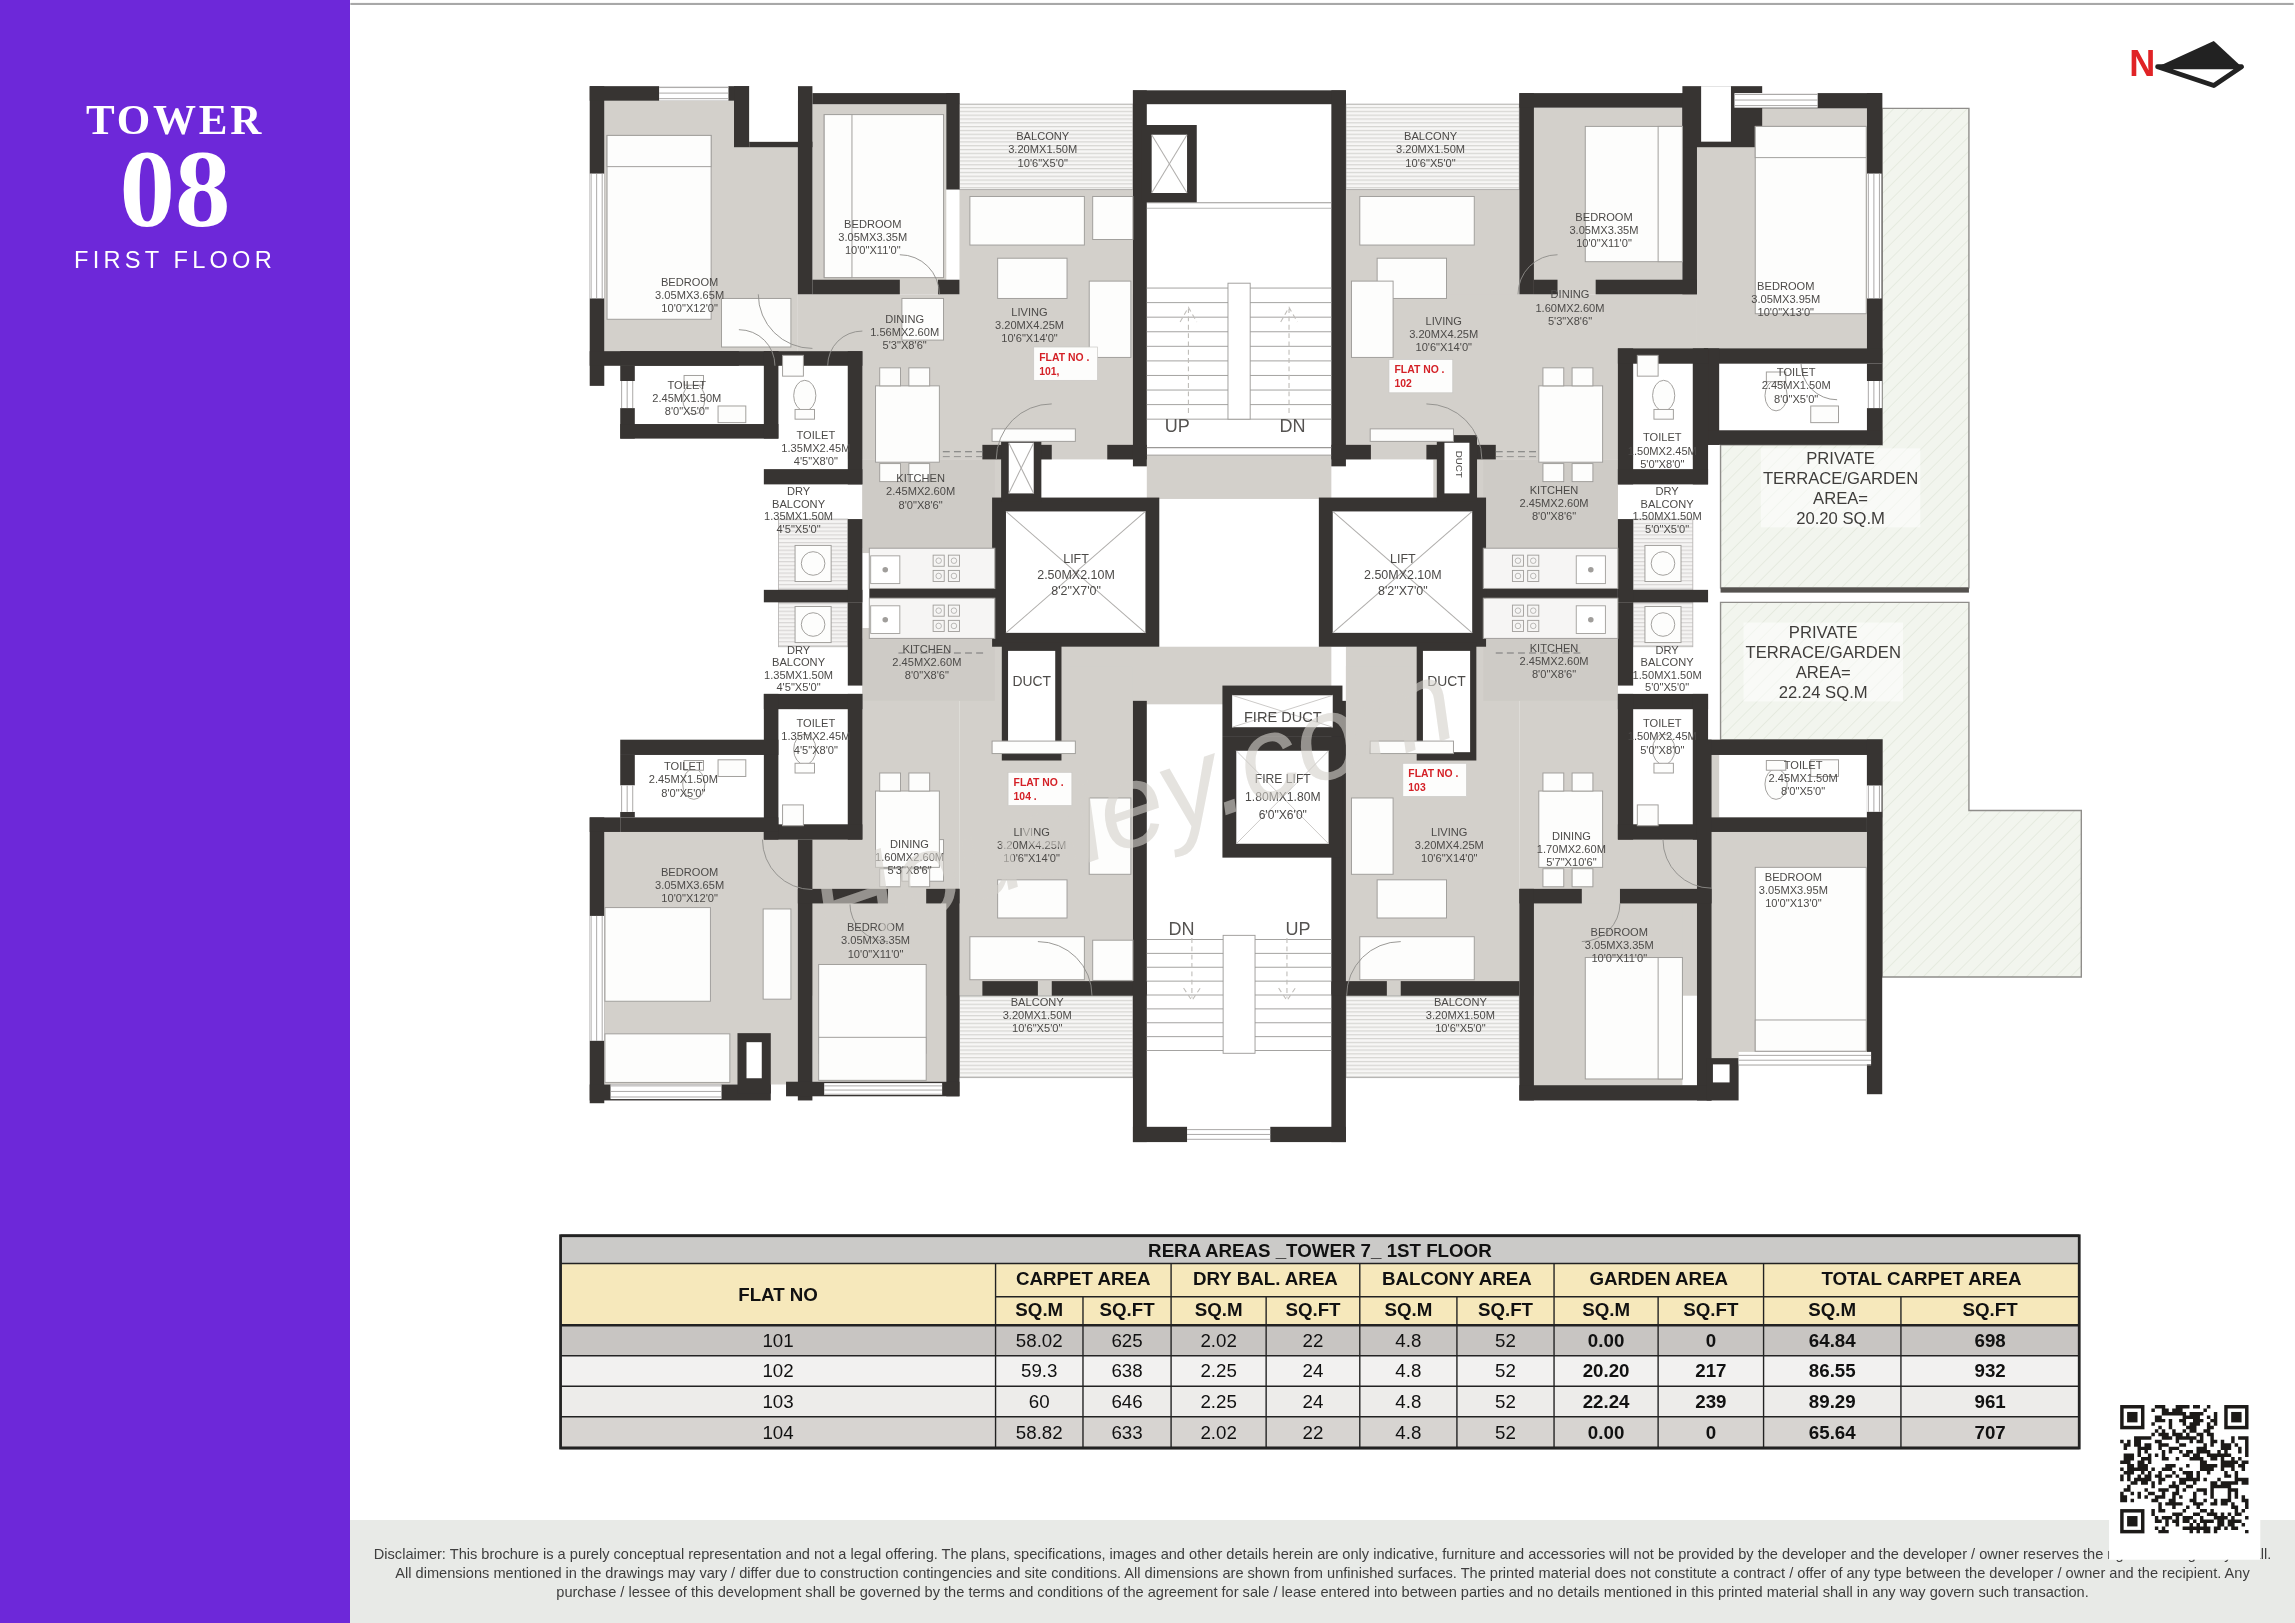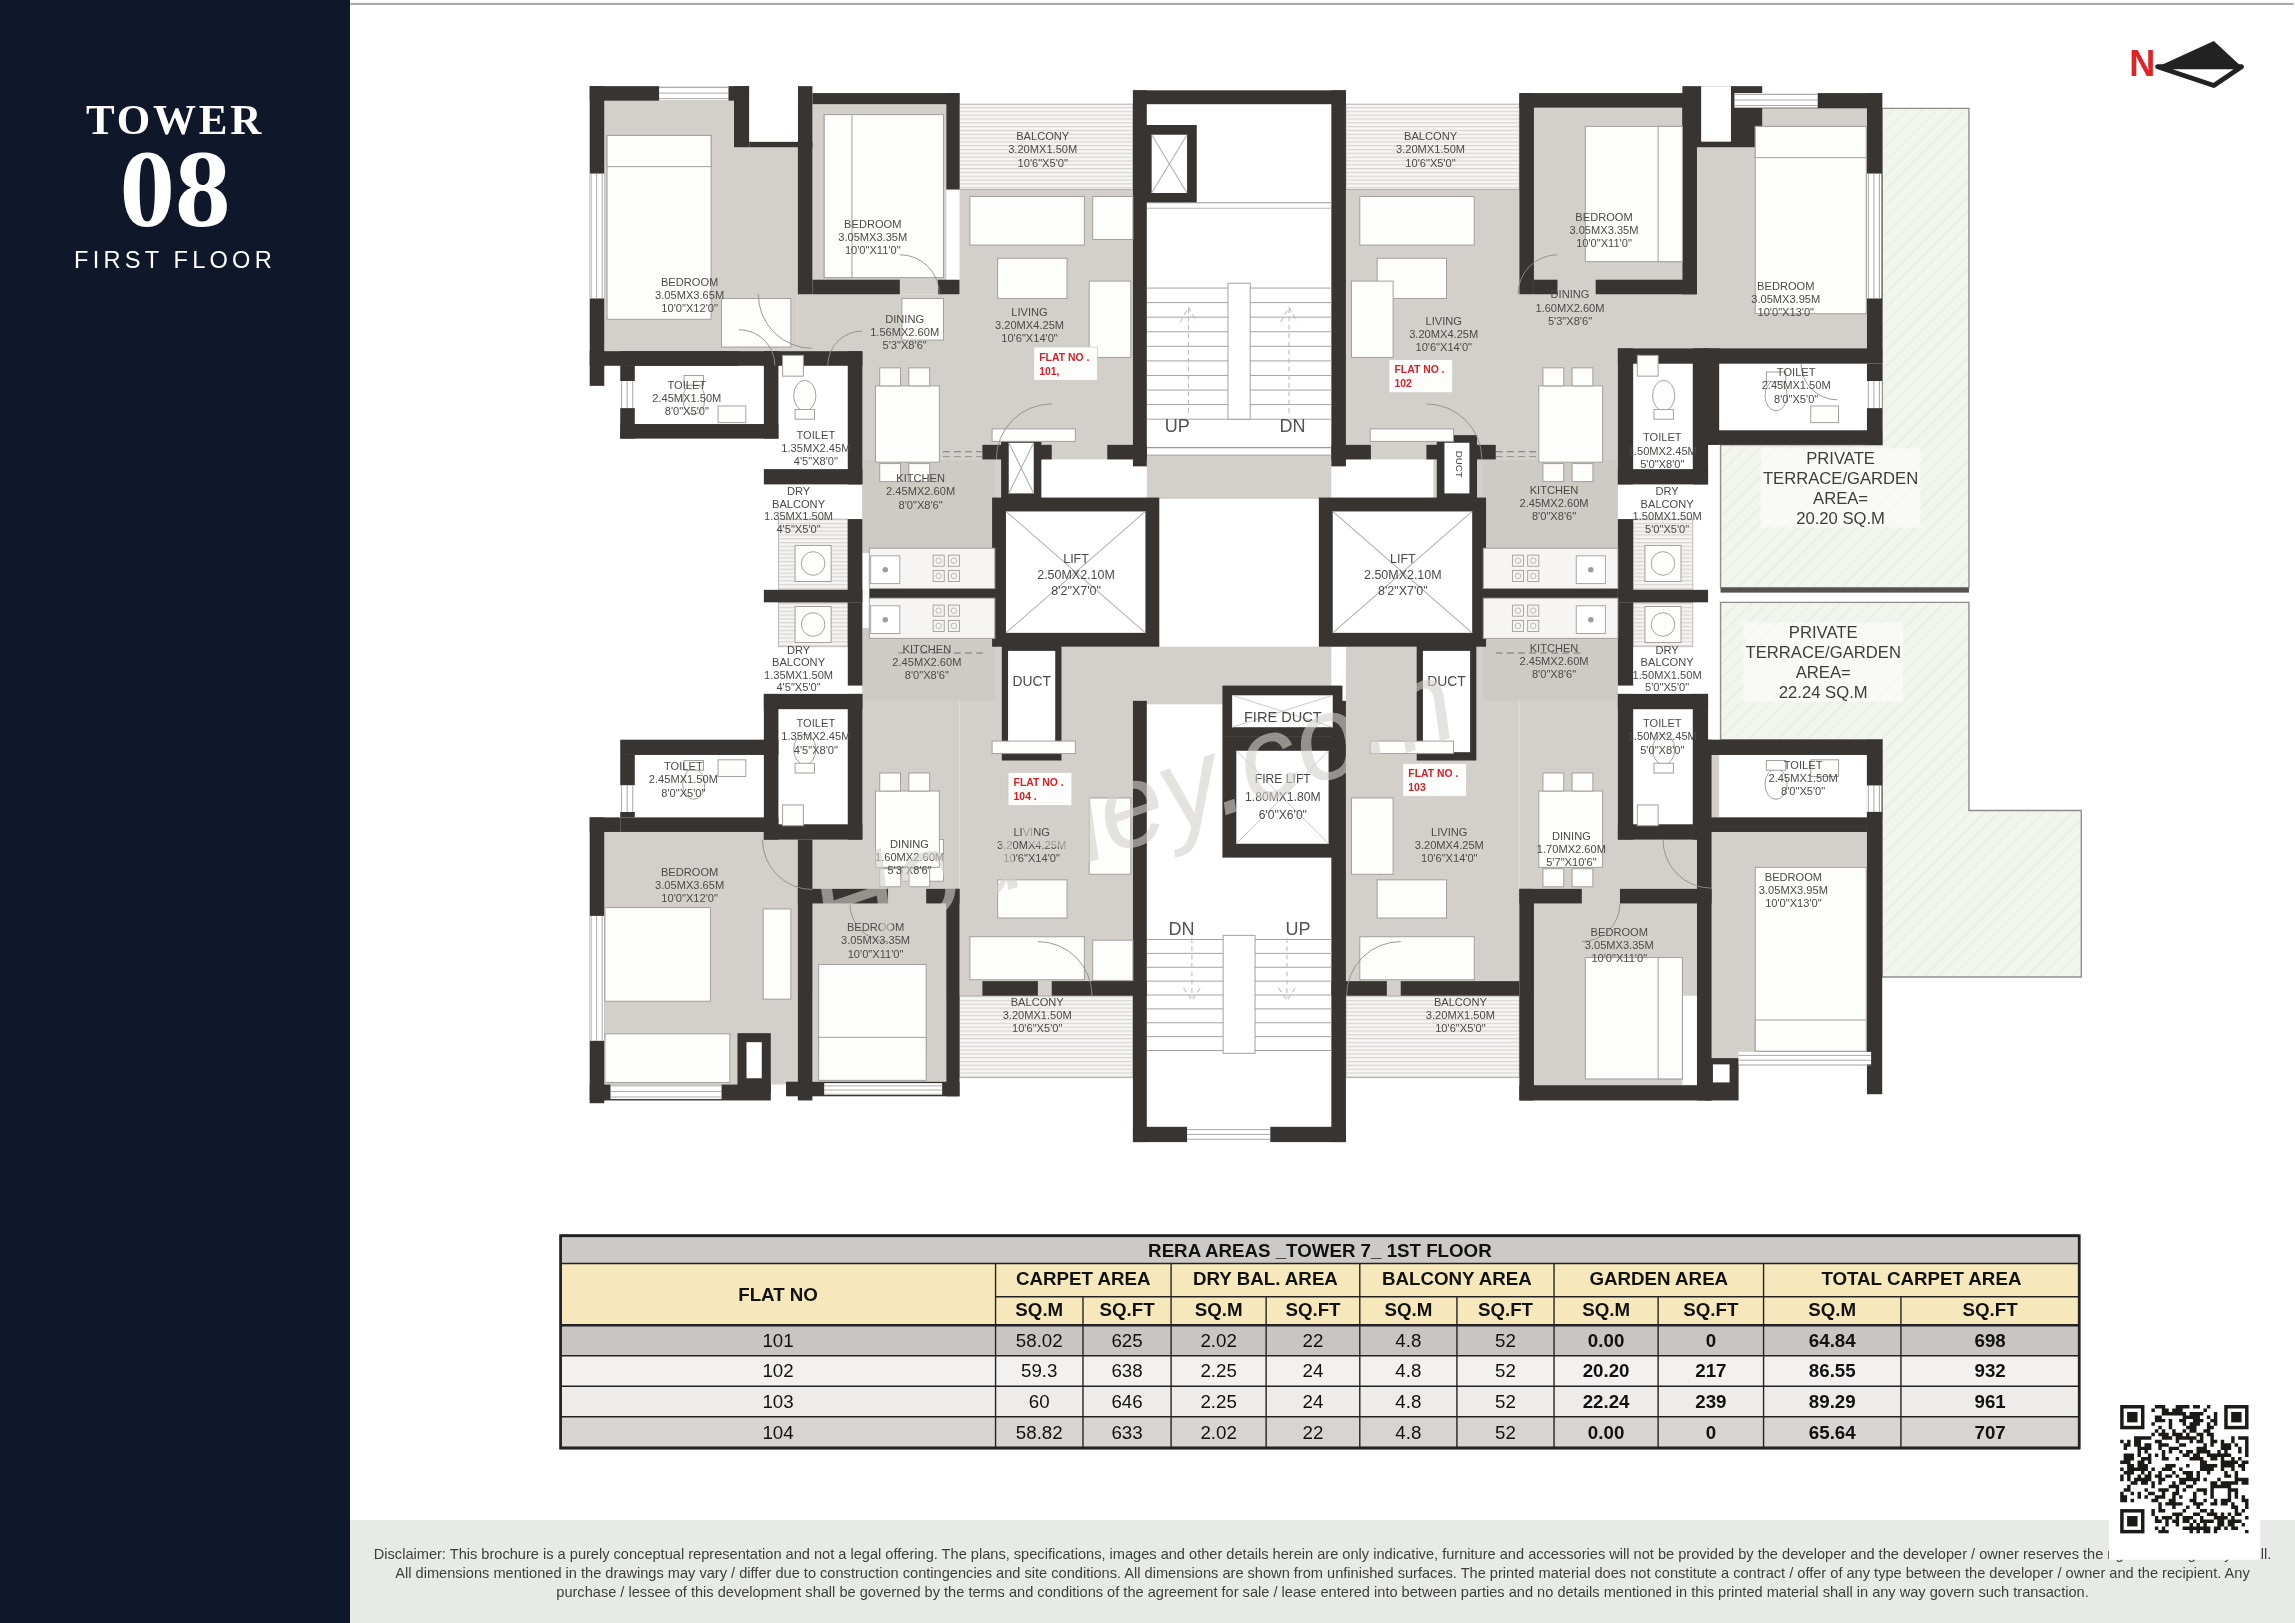--- a/index.html
+++ b/index.html
@@ -1,17 +1,17 @@
 <!DOCTYPE html>
 <html style="font-size:11px"><head><meta charset="utf-8">
 <style>
 html,body{margin:0;padding:0;background:#fff;width:2295px;height:1623px;overflow:hidden;}
 *{box-sizing:border-box;font-family:"Liberation Sans",sans-serif;}
 #page{position:relative;width:2295px;height:1623px;background:#ffffff;}
-#side{position:absolute;left:0;top:0;width:350px;height:1623px;background:#0f172a;}
+#side{position:absolute;left:0;top:0;width:350px;height:1623px;background:#6d28d9;}
 #side .tw{position:absolute;top:95px;width:100%;text-align:center;color:#fff;font-family:"Liberation Serif",serif;font-weight:bold;font-size:43px;letter-spacing:2.8px;}
 #side .num{position:absolute;top:137px;width:100%;text-align:center;color:#fff;font-family:"Liberation Serif",serif;font-weight:bold;font-size:111px;line-height:104px;}
 #side .ff{position:absolute;top:247px;width:100%;text-align:center;color:#fff;font-size:23.6px;letter-spacing:4.2px;font-weight:normal;}
 #disc{position:absolute;left:350px;top:1520px;width:1945px;height:103px;background:#e8eae7;color:#3e3e3e;font-size:14.6px;text-align:center;padding-top:25px;line-height:19px;}
 svg.plan{position:absolute;left:0;top:0;}
 </style></head>
 <body>
 <div id="page">
   <div id="side">
     <div class="tw">TOWER</div>

